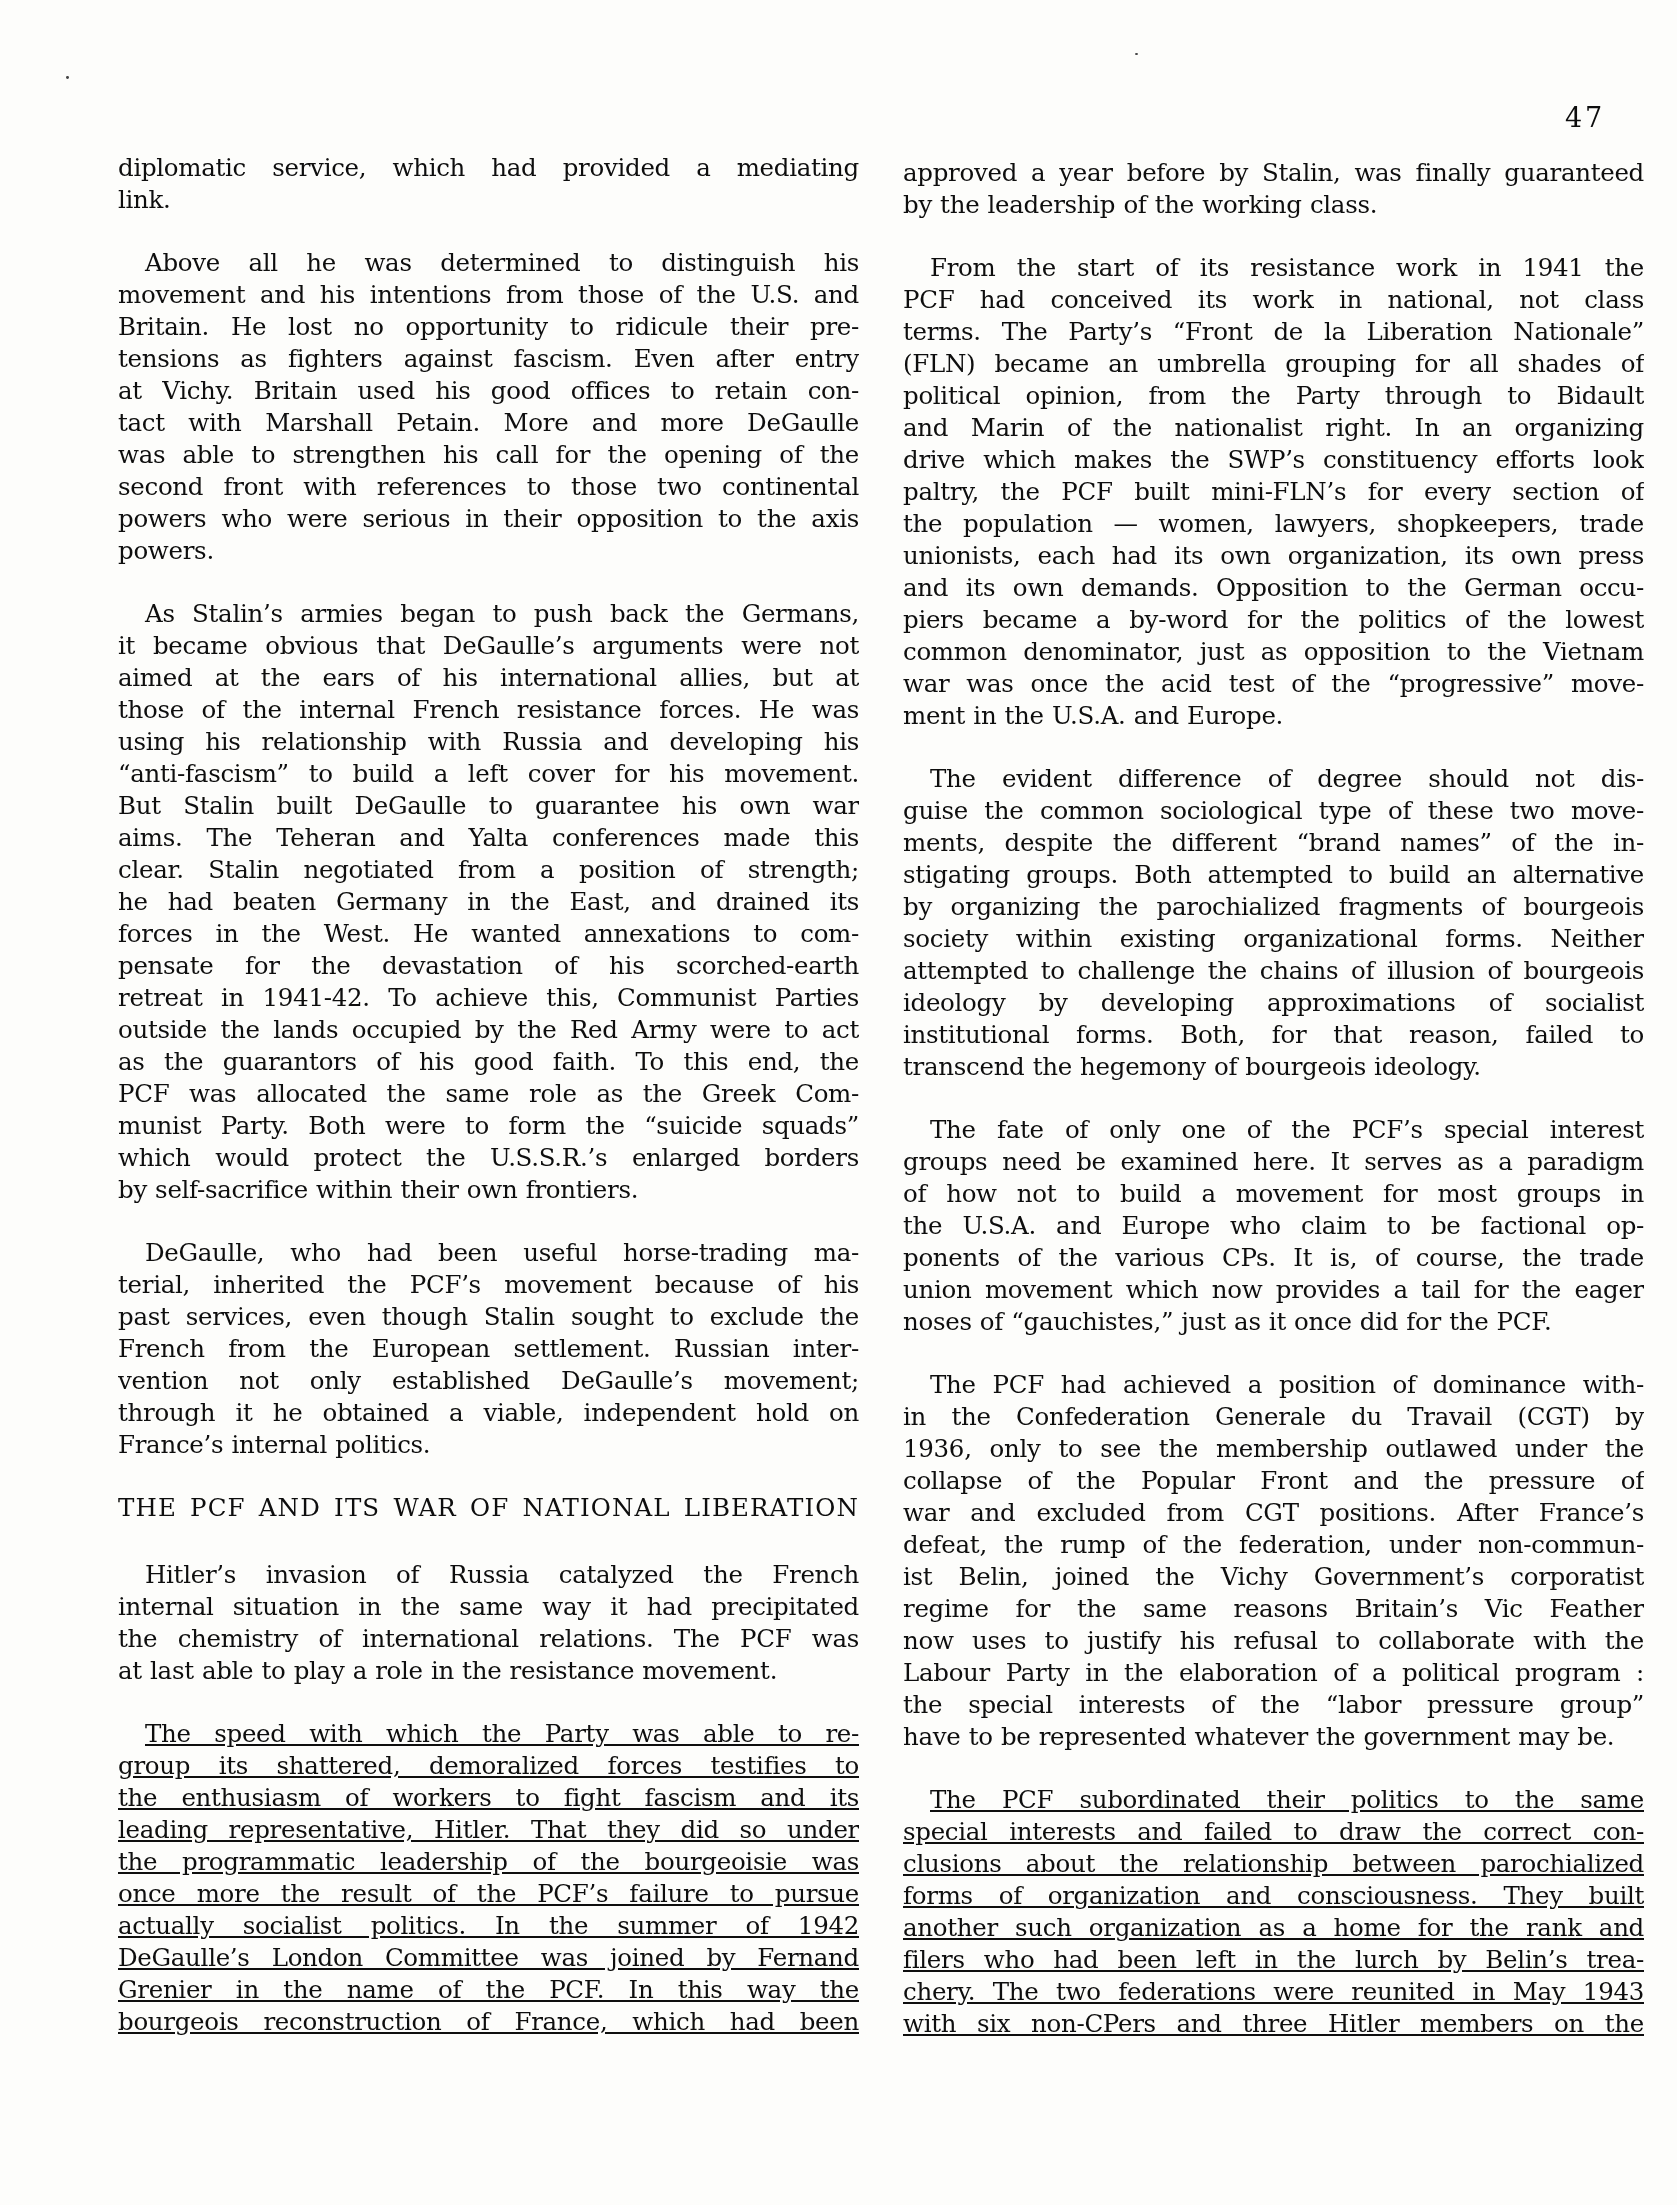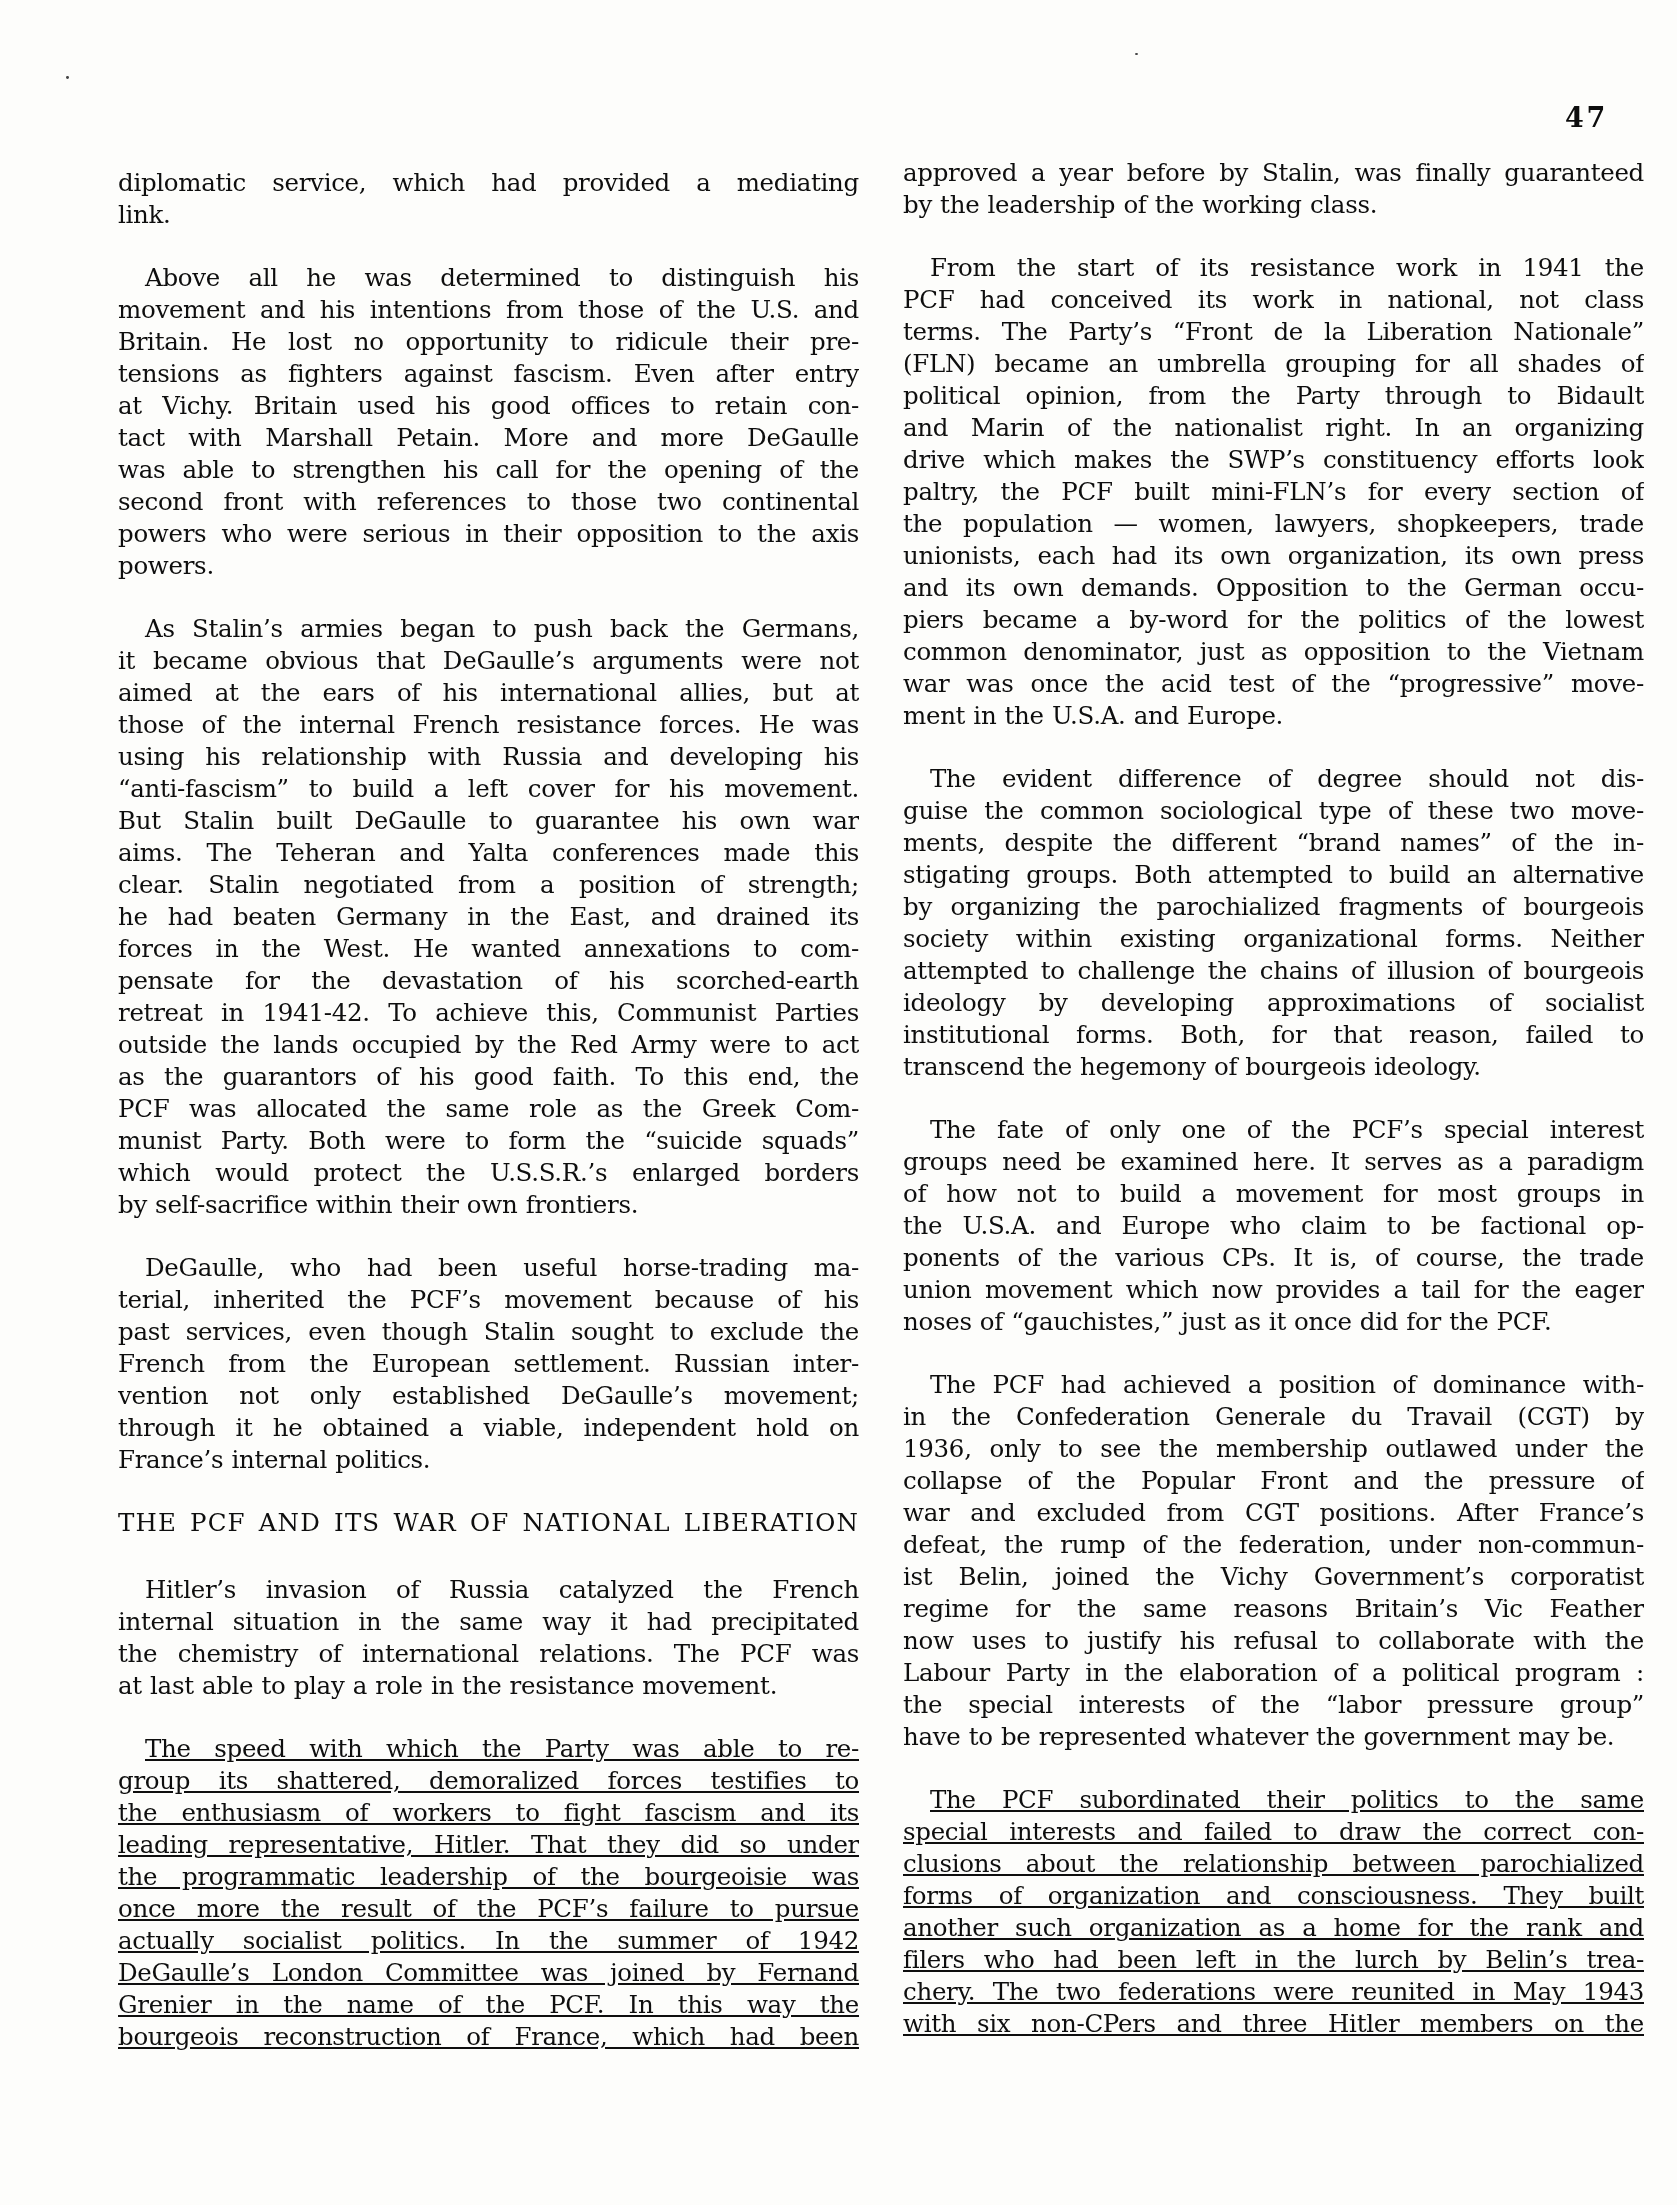--- a/index.html
+++ b/index.html
@@ -14,33 +14,33 @@
     background: #fdfdfb;
     color: #101010;
     font-family: "DejaVu Serif", "Liberation Serif", serif;
     overflow: hidden;
   }
   .page-number {
     position: absolute;
     top: 102px;
     left: 1565px;
     font-size: 27px;
-    font-weight: bold;
+    font-weight: normal;
     letter-spacing: 2.8px;
     color: #0d0d0d;
   }
   .col {
     position: absolute;
     width: 741px;
     font-size: 24.5px;
     letter-spacing: -0.3px;
     word-spacing: 0.7px;
     color: #0e0e0e;
   }
-  .col-left  { left: 118px;  top: 167px; }
+  .col-left  { left: 118px;  top: 152px; }
   .col-right { left: 903px; top: 157px; }
 
   .block { margin: 0 0 31px 0; }
   .block:last-child { margin-bottom: 0; text-decoration: underline; }
   .block.heading { margin-top: 8px; margin-bottom: 35px; }
 
   .line {
     height: 32px;
     line-height: 32px;
     overflow: hidden;

